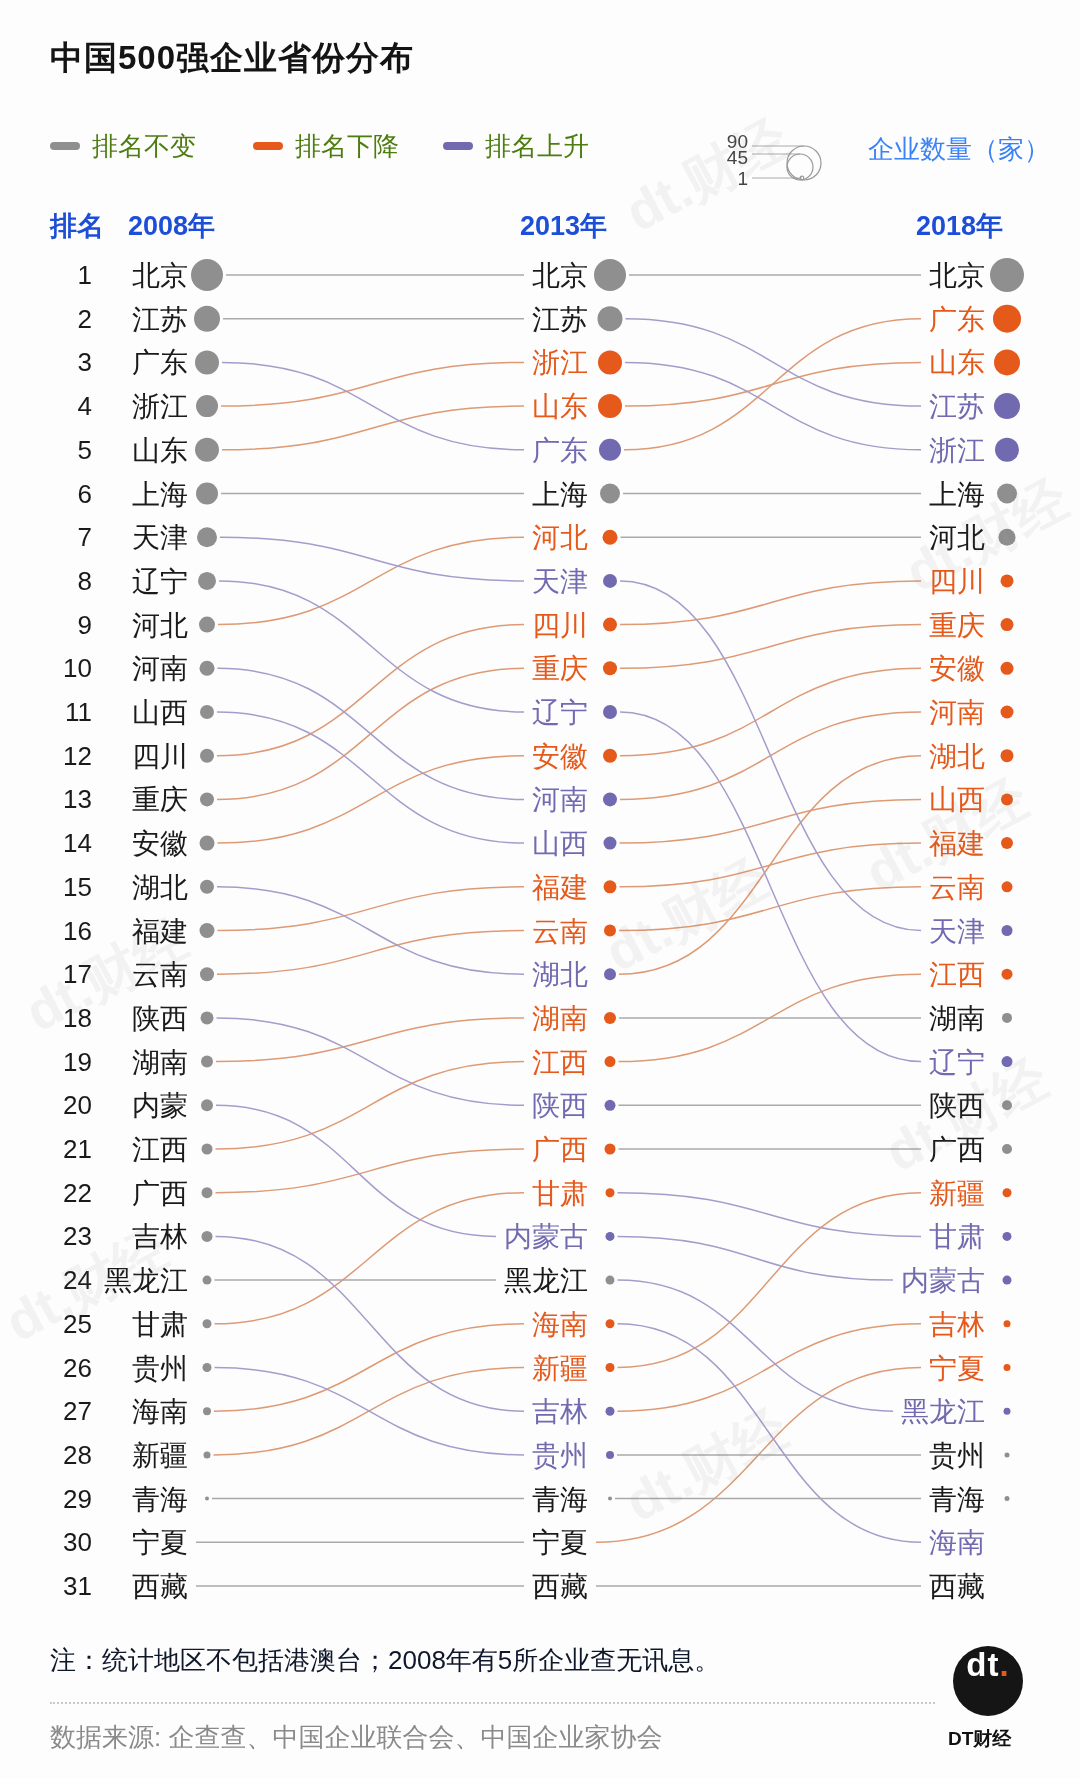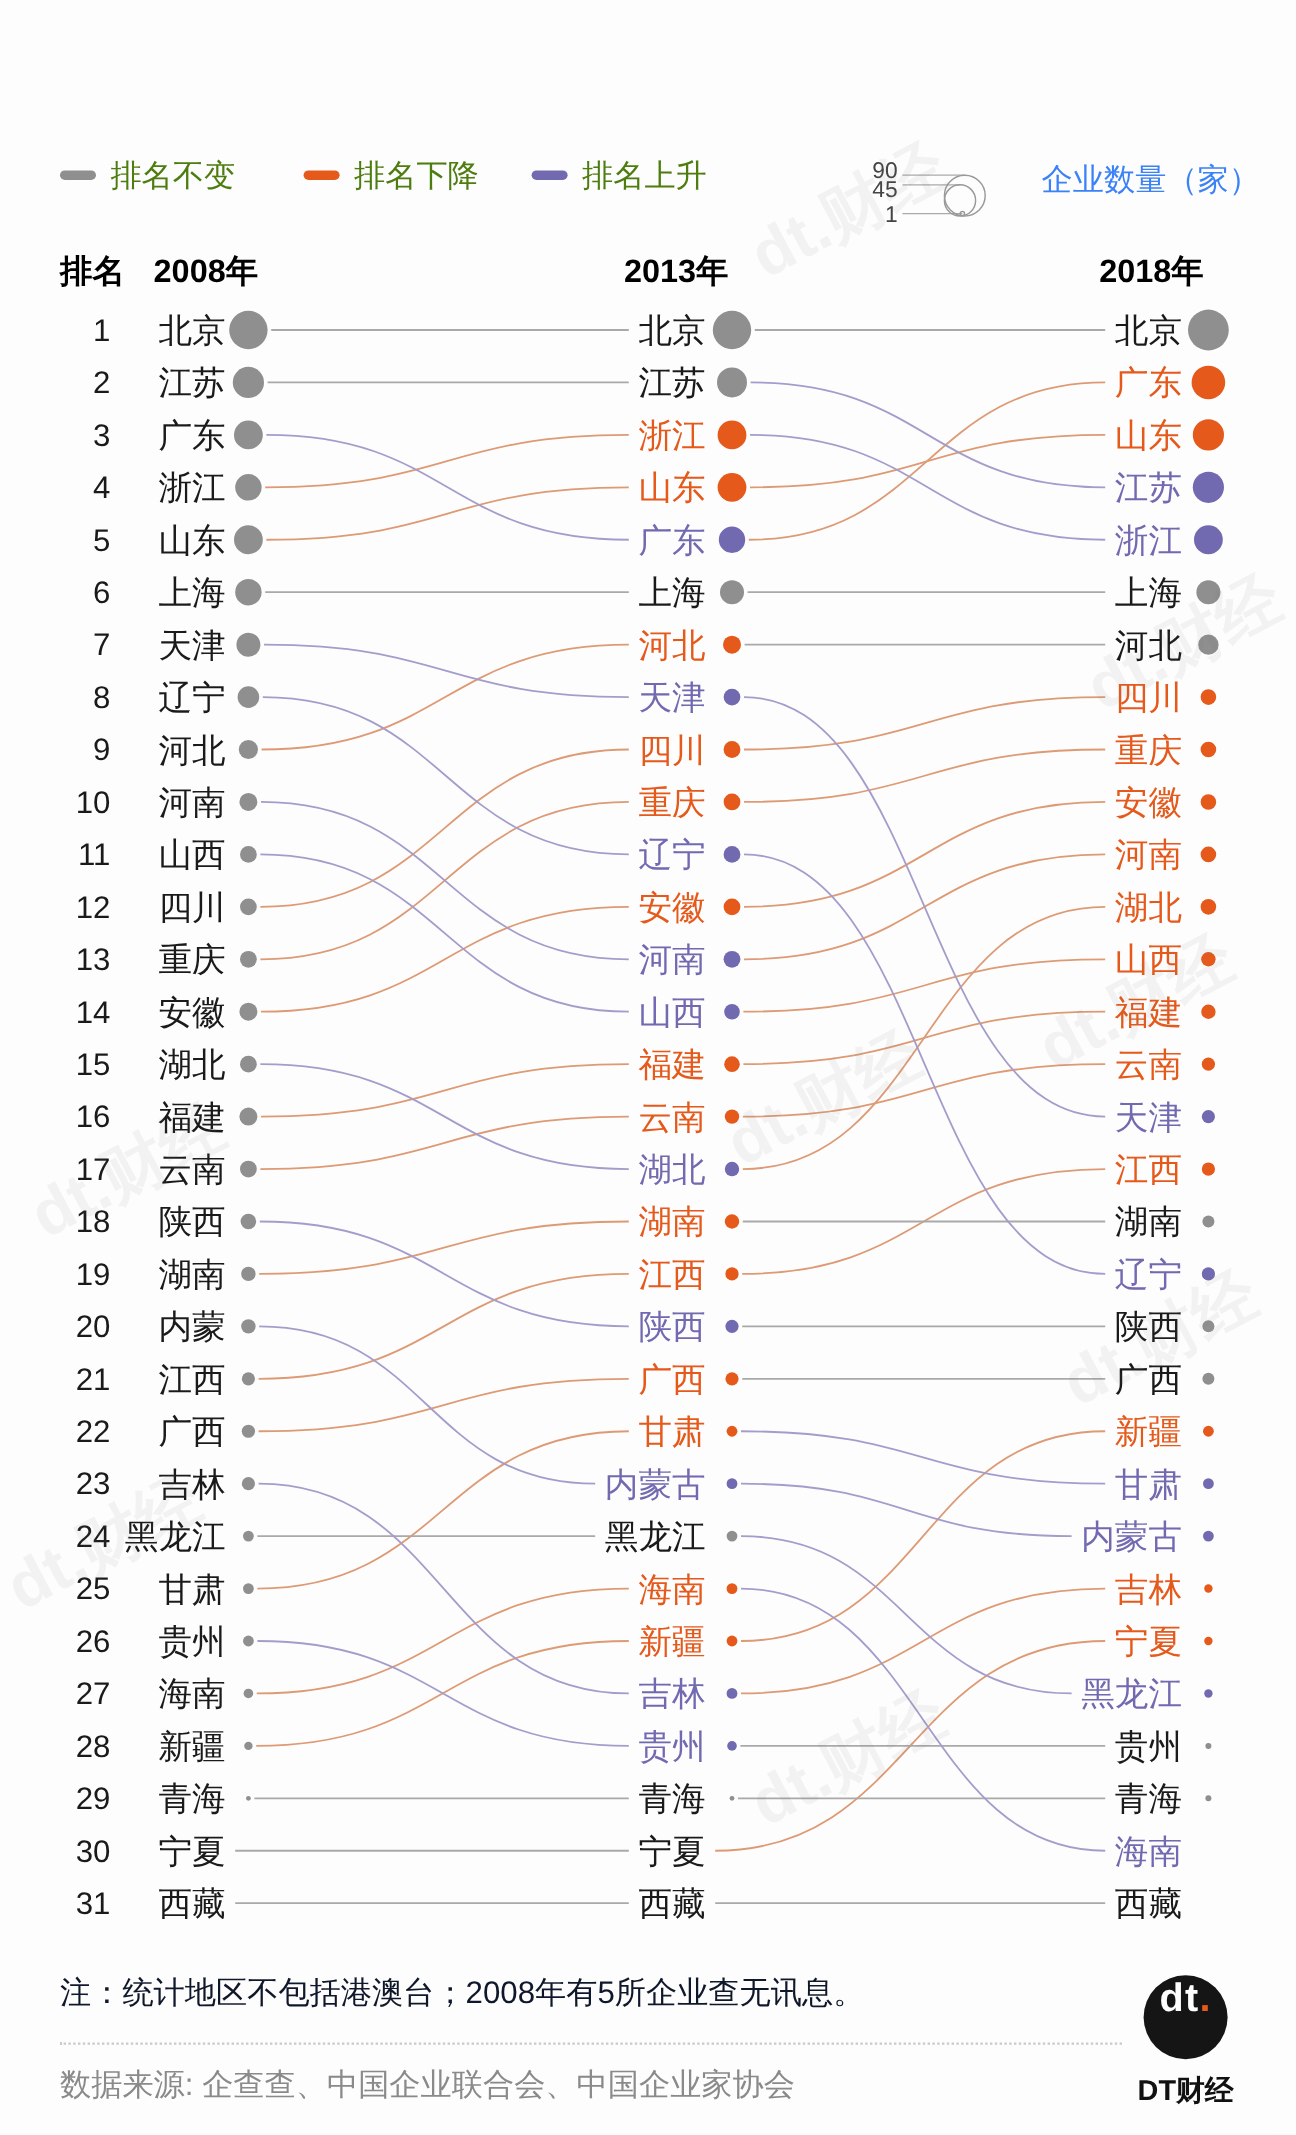--- a/index.html
+++ b/index.html
@@ -5,38 +5,39 @@
   html,body{margin:0;padding:0;background:#ffffff;}
   #page{position:relative;width:1080px;height:1779px;background:#fdfdfd;overflow:hidden;
         font-family:"Liberation Sans","DejaVu Sans",sans-serif;}
   .abs{position:absolute;}
   #title{left:50px;top:36px;font-size:33px;font-weight:bold;color:#141414;letter-spacing:1px;}
   .legend-item{top:132px;height:28px;display:flex;align-items:center;gap:12px;}
   .legend-dash{width:30px;height:8px;border-radius:4px;}
   .legend-label{font-size:26px;color:#4d7c0f;}
   #bubble-legend-svg{left:640px;top:108px;}
   #bubble-label{left:868px;top:132px;font-size:26px;color:#3b82f6;}
-  .col-header{top:208px;font-size:27px;font-weight:bold;color:#000000;}
+  .col-header{top:208px;font-size:27px;font-weight:bold;color:#1d4ed8;}
   #chart{left:0;top:0;}
   #footer-note{left:50px;top:1643px;font-size:26px;color:#0f172a;}
   #footer-divider{left:50px;top:1702px;width:885px;border-top:2px dotted #c9c9c9;}
   #footer-source{left:50px;top:1720px;font-size:26px;color:#8a8a8a;}
   #logo-circle{left:953px;top:1646px;width:70px;height:70px;border-radius:50%;background:#151515;
                display:flex;align-items:flex-start;justify-content:center;}
   #logo-text{color:#ffffff;font-size:33px;font-weight:bold;letter-spacing:1px;}
   #logo-dot{color:#e5591b;}
-  #logo-caption{left:948px;top:1726px;width:80px;text-align:center;font-size:24px;font-weight:600;color:#111111;}
+  #logo-caption{left:948px;top:1726px;width:80px;text-align:left;font-size:19px;font-weight:600;color:#111111;}
   .wm{position:absolute;font-size:54px;font-weight:bold;color:rgba(110,110,110,0.08);
       transform:rotate(-28deg);white-space:nowrap;pointer-events:none;}
 </style>
 </head>
 <body>
 
 <div id="page">
 
+  <div class="abs" id="title">中国500强企业省份分布</div>
 
   <div class="abs legend-item" style="left:50px">
     <div class="legend-dash" style="background-color: rgb(143, 143, 143);"></div>
     <span class="legend-label">排名不变</span>
   </div>
   <div class="abs legend-item" style="left:253px">
     <div class="legend-dash" style="background-color: rgb(229, 89, 27);"></div>
     <span class="legend-label">排名下降</span>
   </div>
   <div class="abs legend-item" style="left:443px">

